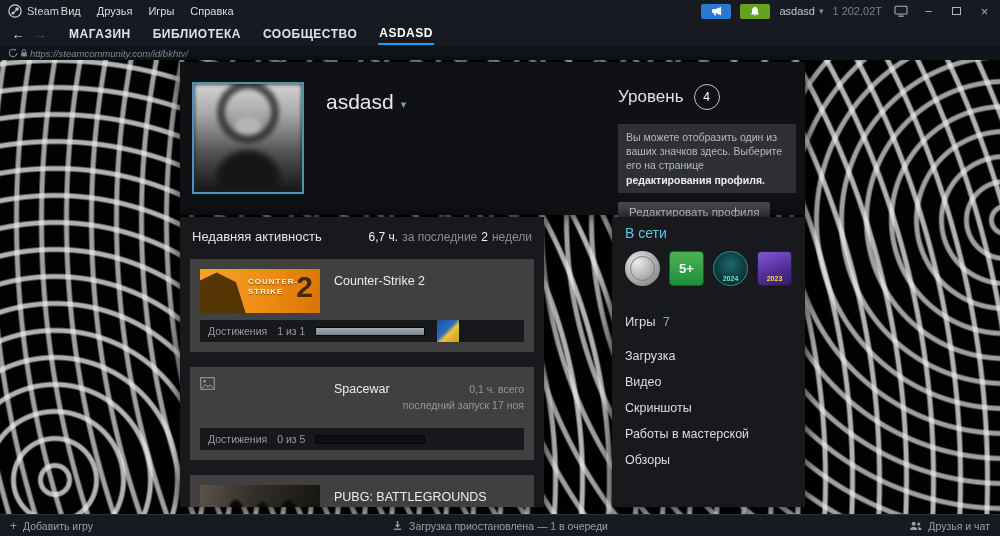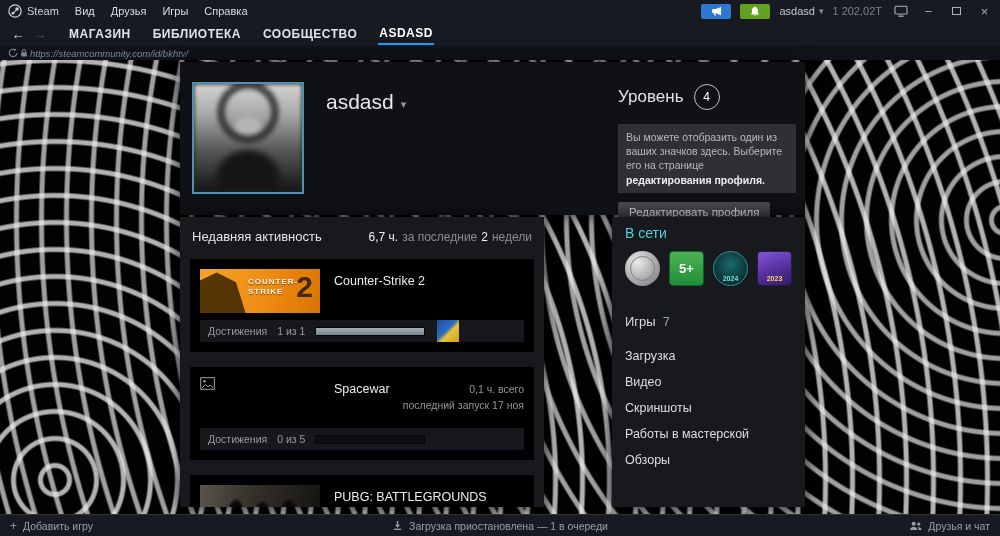--- a/index.html
+++ b/index.html
@@ -3,21 +3,21 @@
 <meta charset="utf-8">
 <style>
   * { box-sizing: border-box; margin: 0; padding: 0; }
   html, body { width: 1000px; height: 536px; overflow: hidden; }
   body { font-family: "Liberation Sans", sans-serif; background: #000; }
   .window { position: relative; width: 1000px; height: 536px; background: #171a21; overflow: hidden; }
 
   
   .titlebar { height: 22px; display: flex; align-items: center; padding: 0 6px 0 8px; background: #171a21; }
   .tb-app { display: flex; align-items: center; gap: 5px; color: #cfd3d7; font-size: 11px; }
-  .tb-menu { display: flex; gap: 16px; margin-left: 16px; color: #dcdee0; font-size: 11px; }
+  .tb-menu { display: flex; gap: 16px; margin-left: 2px; color: #dcdee0; font-size: 11px; }
   .tb-menu span { cursor: default; }
   .tb-right { margin-left: auto; display: flex; align-items: center; gap: 9px; }
   .pill { width: 30px; height: 15px; border-radius: 2px; display: flex; align-items: center; justify-content: center; }
   .pill.blue { background: #2d78cf; }
   .pill.green { background: #63a121; }
   .account { color: #c4c7ca; font-size: 11px; display: flex; align-items: center; gap: 4px; }
   .account .caret { color: #8a9197; font-size: 9px; }
   .balance { color: #7b8287; font-size: 11px; }
   .winbtn { width: 19px; height: 18px; display: flex; align-items: center; justify-content: center; color: #aeb4b9; font-size: 13px; }
   .maxbox { width: 9px; height: 8px; border: 1px solid #aeb4b9; display: inline-block; }
@@ -65,21 +65,21 @@
   .edit-btn { margin-top: 9px; display: inline-block; background: linear-gradient(#47494c, #393b3e); padding: 4px 11px; font-size: 11.5px; color: #dadbdc; border-radius: 2px; cursor: pointer; }
 
   
   .activity-panel { position: absolute; left: 0; top: 155px; width: 364px; height: 290px; background: #17191c; overflow: hidden; padding: 10px 10px; box-shadow: 0 0 14px rgba(0,0,0,.8); }
   .activity-header { display: flex; align-items: baseline; padding: 2px 2px 0 2px; }
   .activity-title { font-size: 13px; color: #e4e5e6; }
   .activity-summary { margin-left: auto; display: flex; gap: 4px; font-size: 12px; }
   .sum-strong { color: #f3f3f3; }
   .sum-dim { color: #8d8d8d; }
 
-  .card { background: #000000; margin-top: 15px; padding: 10px; }
+  .card { background: #404040; margin-top: 15px; padding: 10px; }
   .card-top { display: flex; gap: 14px; }
   .capsule { width: 120px; height: 44px; flex: none; position: relative; overflow: hidden; }
   .capsule.cs2 { background: linear-gradient(100deg, #f6a32a 0%, #ef8c12 55%, #d97404 100%); }
   .capsule.cs2::before { content: ""; position: absolute; inset: 0; background: #3a2300;
     clip-path: polygon(0 100%, 0 26%, 14% 8%, 30% 30%, 38% 100%); opacity: .85; }
   .cap-text { position: absolute; left: 48px; top: 8px; font-size: 8px; font-weight: 800; letter-spacing: 1px; color: #fff7ea; text-shadow: 0 1px 1px #7c4a00; line-height: 1.3; }
   .cap-num { position: absolute; right: 7px; top: 1px; font-size: 30px; font-weight: 800; color: #42290a; }
   .capsule.none { background: transparent; }
   .capsule.pubg { background: linear-gradient(100deg, #5a544b 0%, #35322c 40%, #15130f 100%); }
   .capsule.pubg::before { content: ""; position: absolute; inset: 0;

